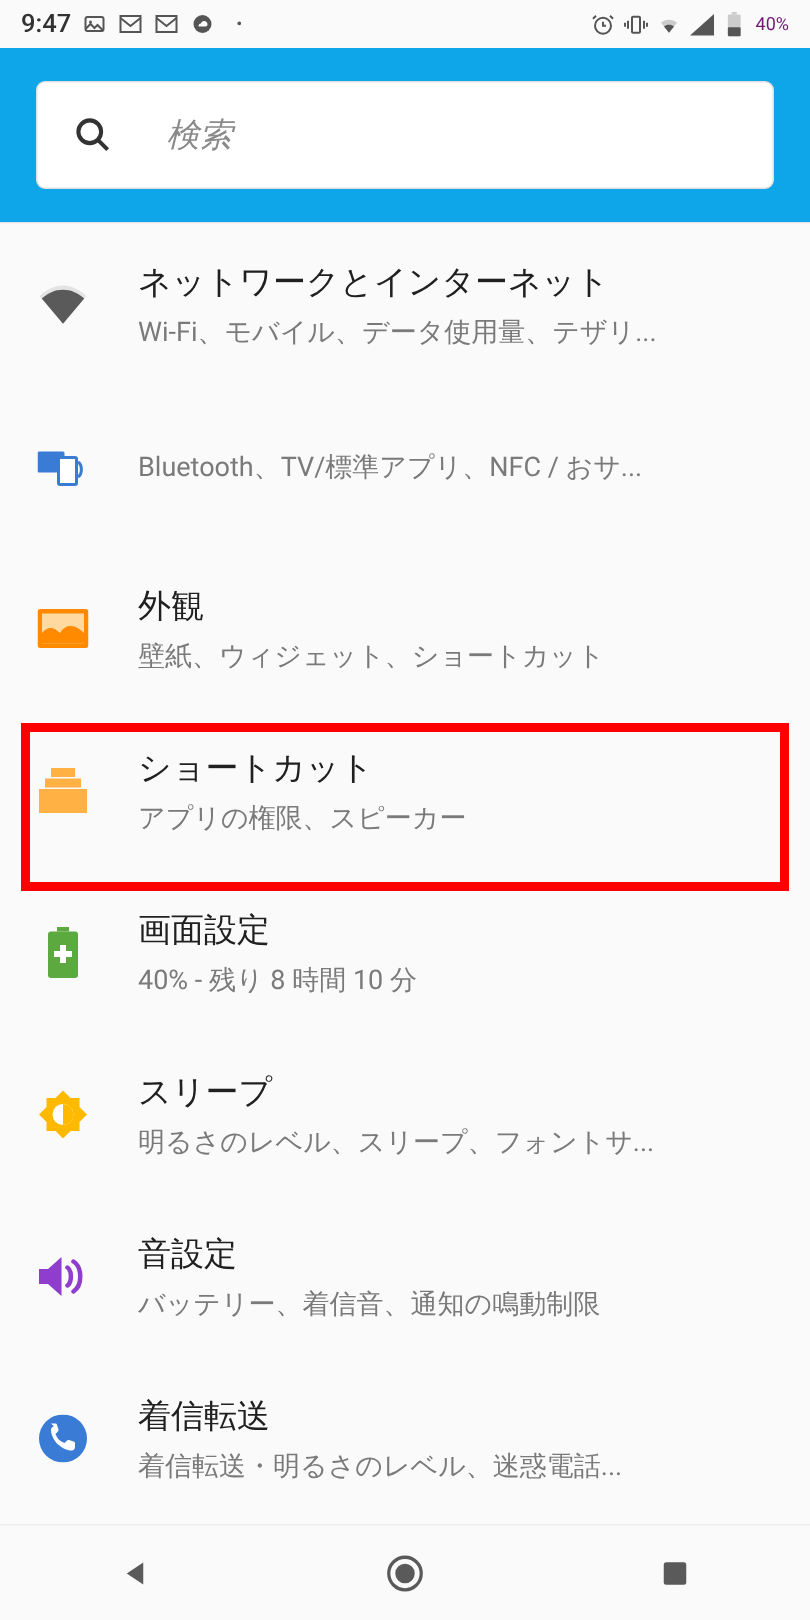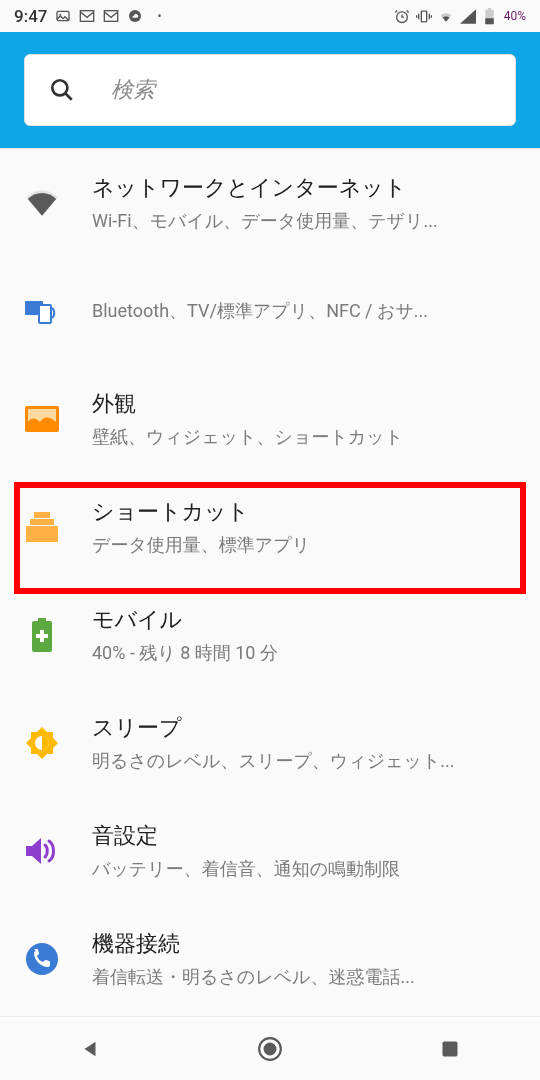--- a/index.html
+++ b/index.html
@@ -241,50 +241,50 @@
   <div class="setting-item">
     <div class="setting-icon">
       <svg width="32" height="30" viewBox="0 0 32 30">
           <rect x="8" y="0" width="16" height="6" fill="#ffb143"></rect>
           <rect x="4" y="7" width="24" height="6" fill="#ffb143"></rect>
           <rect x="0" y="14" width="32" height="16" fill="#ffb143"></rect>
         </svg>
     </div>
     <div class="setting-text">
       <div class="setting-title">ショートカット</div>
-      <div class="setting-desc">データ使用量、標準アプリ</div>
+      <div class="setting-desc">アプリの権限、スピーカー</div>
     </div>
   </div>
 
   <div class="setting-item">
     <div class="setting-icon">
       <svg width="20" height="34" viewBox="0 0 20 34">
           <rect x="6" y="0" width="8" height="3" fill="#5caa3f"></rect>
           <rect x="0" y="3" width="20" height="31" rx="2" fill="#5caa3f"></rect>
           <rect x="8" y="12" width="4" height="12" fill="#fff"></rect>
           <rect x="4" y="16" width="12" height="4" fill="#fff"></rect>
         </svg>
     </div>
     <div class="setting-text">
-      <div class="setting-title">モバイル</div>
+      <div class="setting-title">画面設定</div>
       <div class="setting-desc">40% - 残り 8 時間 10 分</div>
     </div>
   </div>
 
   <div class="setting-item">
     <div class="setting-icon">
       <svg width="32" height="32" viewBox="0 0 32 32">
           <path d="M16 0l5 5h6v6l5 5-5 5v6h-6l-5 5-5-5H5v-6L0 16l5-5V5h6z" fill="#ffb900"></path>
           <circle cx="16" cy="16" r="7" fill="#fff"></circle>
           <path d="M16 9a7 7 0 010 14z" fill="#ffb900"></path>
         </svg>
     </div>
     <div class="setting-text">
       <div class="setting-title">スリープ</div>
-      <div class="setting-desc">明るさのレベル、スリープ、ウィジェット...</div>
+      <div class="setting-desc">明るさのレベル、スリープ、フォントサ...</div>
     </div>
   </div>
 
   <div class="setting-item">
     <div class="setting-icon">
       <svg width="32" height="28" viewBox="0 0 32 28" fill="#8e3dcc">
           <path d="M0 9h6l9-8v26l-9-8H0z"></path>
           <path d="M19 8c3 2 3 10 0 12M23 4c6 4 6 16 0 20" stroke="#8e3dcc" stroke-width="3" fill="none" stroke-linecap="round"></path>
         </svg>
     </div>
@@ -295,21 +295,21 @@
   </div>
 
   <div class="setting-item">
     <div class="setting-icon">
       <svg width="32" height="32" viewBox="0 0 32 32">
           <circle cx="16" cy="16" r="16" fill="#3a7bd5"></circle>
           <path d="M10 8c-1 0-2 1-2 2 0 7 7 14 14 14 1 0 2-1 2-2v-3c0-1-1-1-1-1l-3-1c-1 0-1 0-2 1l-1 1c-3-1-5-3-6-6l1-1c1-1 1-1 1-2l-1-3s0-1-1-1h-3z" fill="#fff"></path>
         </svg>
     </div>
     <div class="setting-text">
-      <div class="setting-title">機器接続</div>
+      <div class="setting-title">着信転送</div>
       <div class="setting-desc">着信転送・明るさのレベル、迷惑電話...</div>
     </div>
   </div>
 
 </div>
 
 <div class="highlight-box"></div>
 
 <div class="nav-bar">
   <div class="nav-btn">

